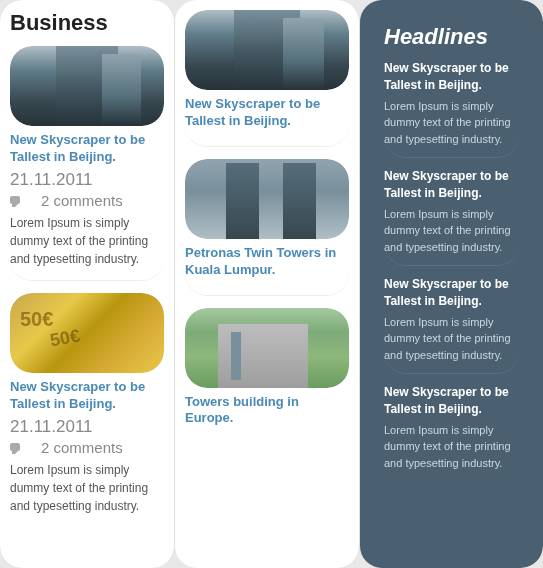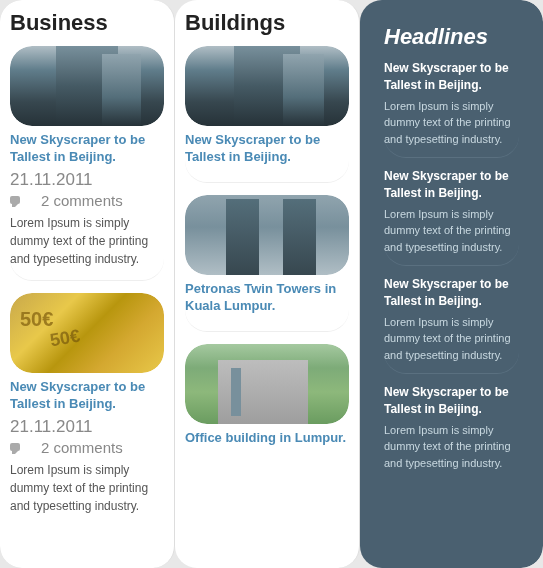--- a/index.html
+++ b/index.html
@@ -268,41 +268,40 @@
       <div class="article-meta">21.11.2011</div>
       <div class="article-meta-comment">
         <span class="comment-icon"></span>
         <span>2 comments</span>
       </div>
       <div class="article-text">Lorem Ipsum is simply dummy text of the printing and typesetting industry.</div>
     </div>
   </div>
 
   <div class="col-buildings">
-    <div class="col-title">Buildings</div>
 
     <div class="article">
       <div class="article-img">
         <div class="img-skyscraper"></div>
       </div>
       <a class="article-link">New Skyscraper to be Tallest in Beijing.</a>
     </div>
 
     <div class="article">
       <div class="article-img">
         <div class="img-twin-towers"></div>
       </div>
       <a class="article-link">Petronas Twin Towers in Kuala Lumpur.</a>
     </div>
 
     <div class="article">
       <div class="article-img">
         <div class="img-office"></div>
       </div>
-      <a class="article-link">Office building in Lumpur.</a>
+      <a class="article-link">Towers building in Europe.</a>
     </div>
   </div>
 
   <div class="col-headlines">
     <div class="col-title">Headlines</div>
 
     <div class="headline-item">
       <div class="headline-title">New Skyscraper to be Tallest in Beijing.</div>
       <div class="headline-text">Lorem Ipsum is simply dummy text of the printing and typesetting industry.</div>
     </div>

